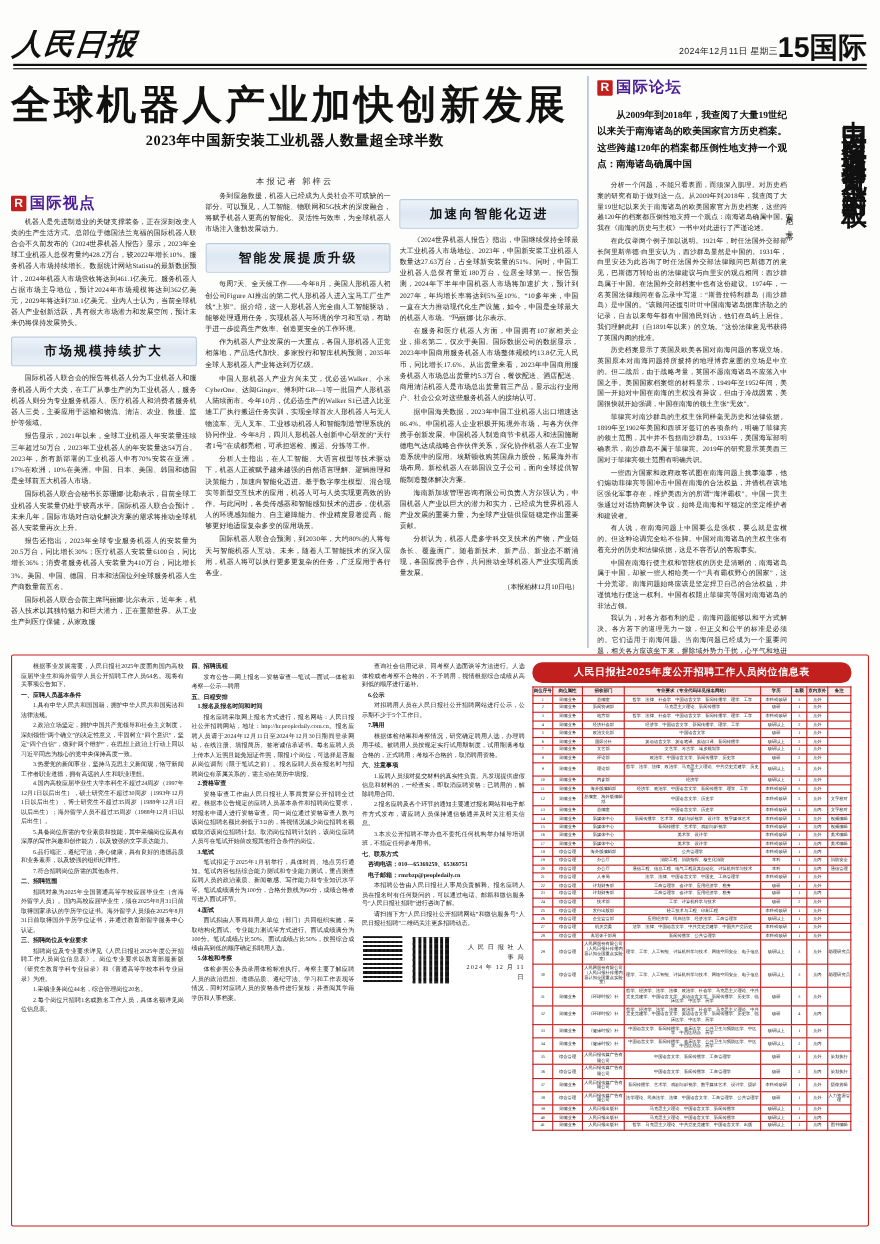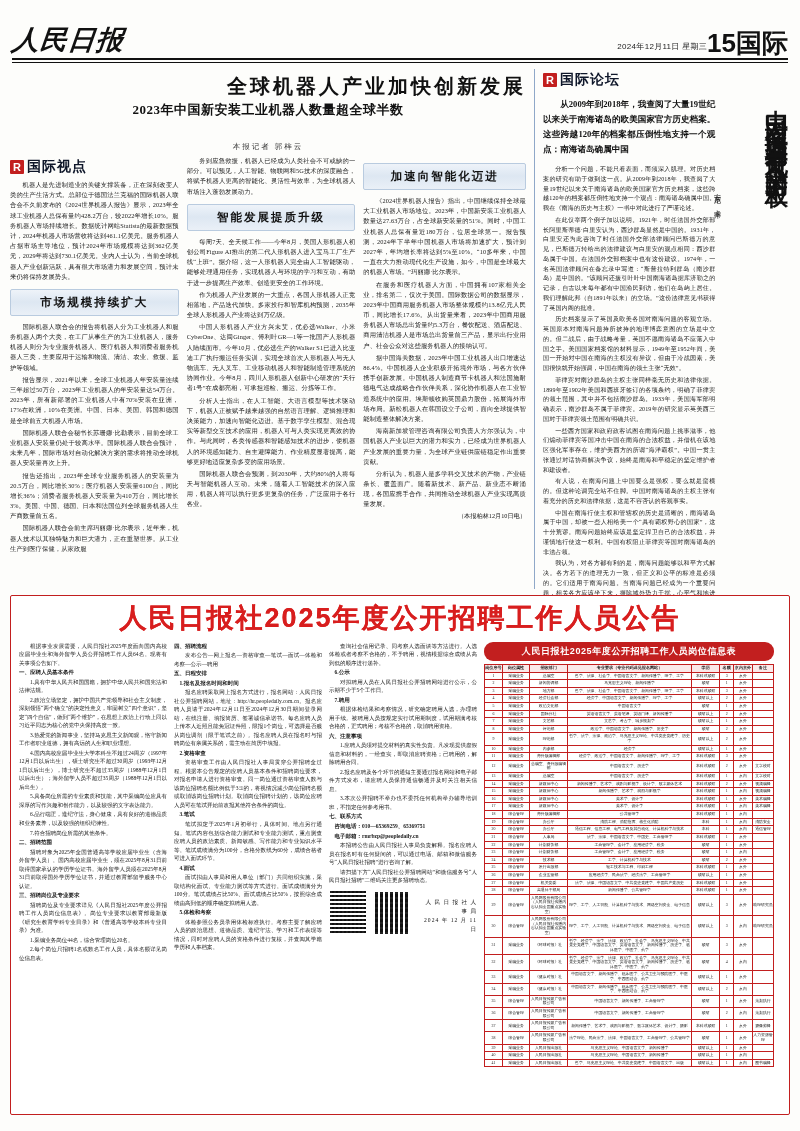--- a/index.html
+++ b/index.html
@@ -30,37 +30,37 @@
   .mast-pageno{font-size:26px;font-weight:700;line-height:.95;font-family:"Liberation Sans",sans-serif;}
   .mast-section{font-size:26px;font-weight:700;line-height:.95;font-family:"Liberation Sans",sans-serif;}
   .mast-rule{border-top:2px solid #111;border-bottom:1px solid #111;height:2px;margin:0 2px 0 2px;}
 
   
   .topwrap{display:flex;gap:0;margin-top:6px;height:520px;}
   .leftzone{width:525px;box-sizing:border-box;padding-right:8px;border-right:1.5px solid #8fa8c8;}
   .rightzone{width:255px;box-sizing:border-box;padding-left:8px;}
 
   .headline{
-    text-align:right;font-size:20px;font-weight:700;letter-spacing:3px;
+    text-align:left;font-size:36px;font-weight:700;letter-spacing:3px;
     font-family:"Liberation Sans","DejaVu Sans",sans-serif;
     margin:6px 0 4px 0;line-height:1.1;
   }
   .subhead{
     text-align:center;font-size:13px;font-weight:700;letter-spacing:.5px;
     margin:0 0 23px 0;
   }
   .byline{text-align:center;font-size:7.5px;letter-spacing:2px;margin-bottom:4px;color:#333;}
 
   .sectag{display:flex;align-items:center;gap:3px;margin:2px 0 4px 0;}
   .rbadge{
     background:#c21f1f;color:#fff;font-weight:700;font-size:11px;
     font-family:"Liberation Sans",sans-serif;
     padding:0 3px;line-height:14px;height:14px;display:inline-block;border-radius:1px;
   }
-  .sectag-label{font-size:14px;font-weight:700;letter-spacing:1px;color:#0f172a;}
+  .sectag-label{font-size:14px;font-weight:700;letter-spacing:1px;color:#4c1d95;}
 
   .cols3{display:flex;gap:8px;}
   .col{width:169px;}
   .col.c1{width:169px;}
   .col.c2{width:169px;}
   .col.c3{width:163px;}
 
   p.body{
     font-size:6.3px;line-height:1.62;text-align:justify;margin:0 0 2px 0;
     text-indent:2em;color:#1a1a1a;letter-spacing:.1px;
@@ -221,21 +221,20 @@
           <div class="sig">（作者为国际法专家、北京大学法学院访问教授）</div>
           <div class="editors">本版责编：邹志鹏  赵益普  邓  翔</div>
         </div>
         <div class="forum-title">中国对南海诸岛拥有无可争辩的主权</div>
         <div class="author-vert">安东尼·卡蒂</div>
       </div>
     </div>
   </div>
 
   <div class="notice">
-    <div class="notice-title">人民日报社2025年度公开招聘工作人员公告</div>
 
     <div class="notice-body">
 
       <div class="ncol">
         <p class="ntext">根据事业发展需要，人民日报社2025年度面向国内高校应届毕业生和海外留学人员公开招聘工作人员64名。现将有关事项公告如下。</p>
         <p class="ntext h">一、应聘人员基本条件</p>
         <p class="ntext">1.具有中华人民共和国国籍，拥护中华人民共和国宪法和法律法规。</p>
         <p class="ntext">2.政治立场坚定，拥护中国共产党领导和社会主义制度，深刻领悟“两个确立”的决定性意义，牢固树立“四个意识”，坚定“四个自信”，做到“两个维护”，在思想上政治上行动上同以习近平同志为核心的党中央保持高度一致。</p>
         <p class="ntext">3.热爱党的新闻事业，坚持马克思主义新闻观，恪守新闻工作者职业道德，拥有高远的人生和职业理想。</p>
         <p class="ntext">4.国内高校应届毕业生大学本科生不超过24周岁（1997年12月1日以后出生），硕士研究生不超过30周岁（1993年12月1日以后出生），博士研究生不超过35周岁（1988年12月1日以后出生）；海外留学人员不超过35周岁（1988年12月1日以后出生）。</p>

